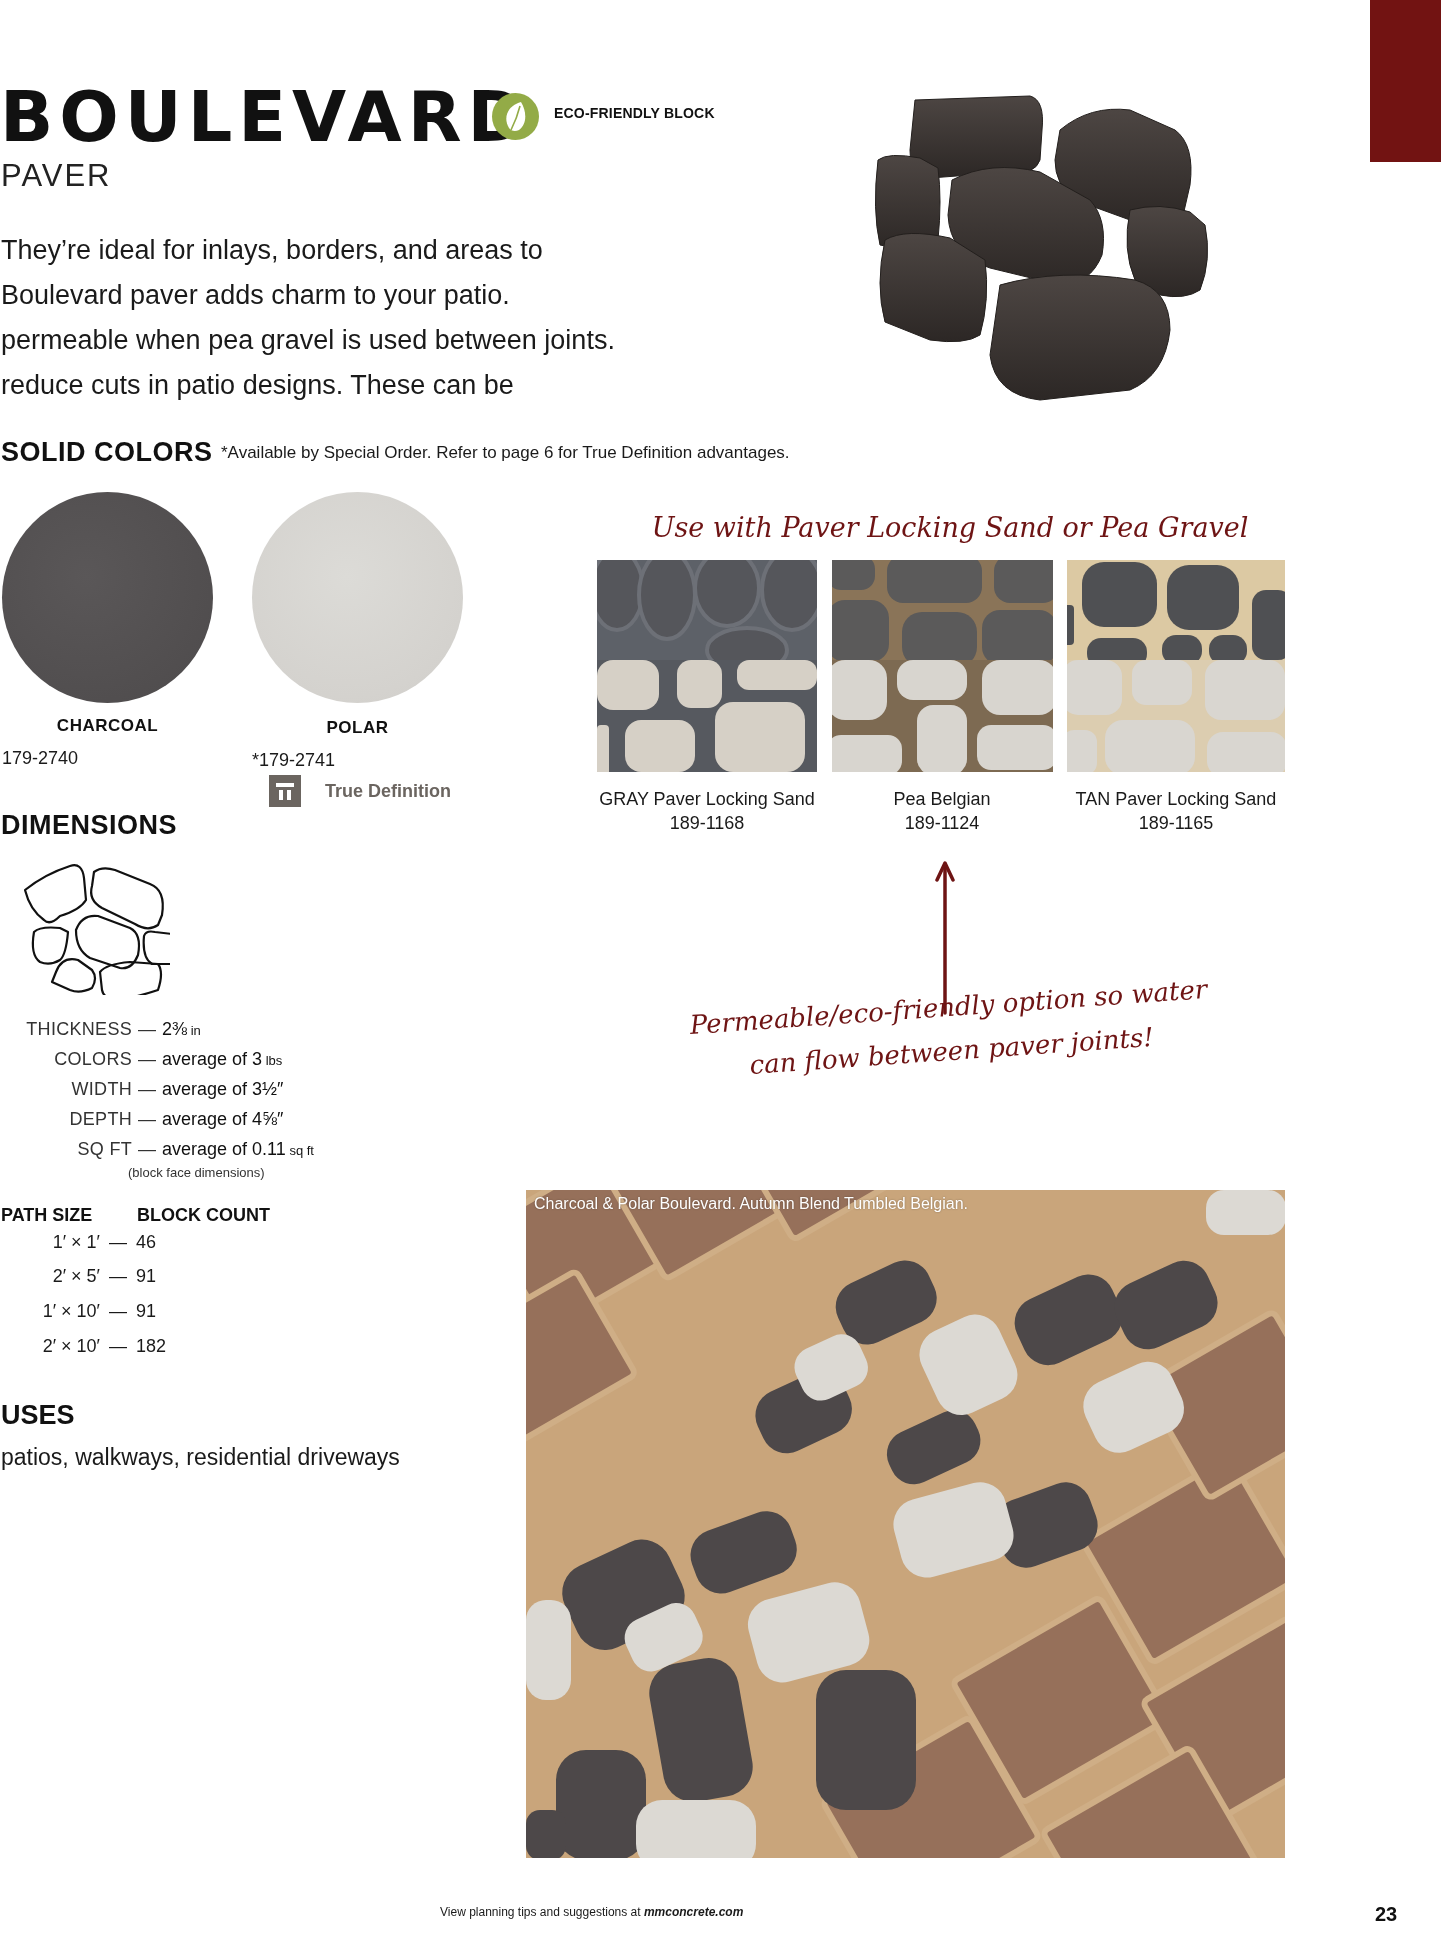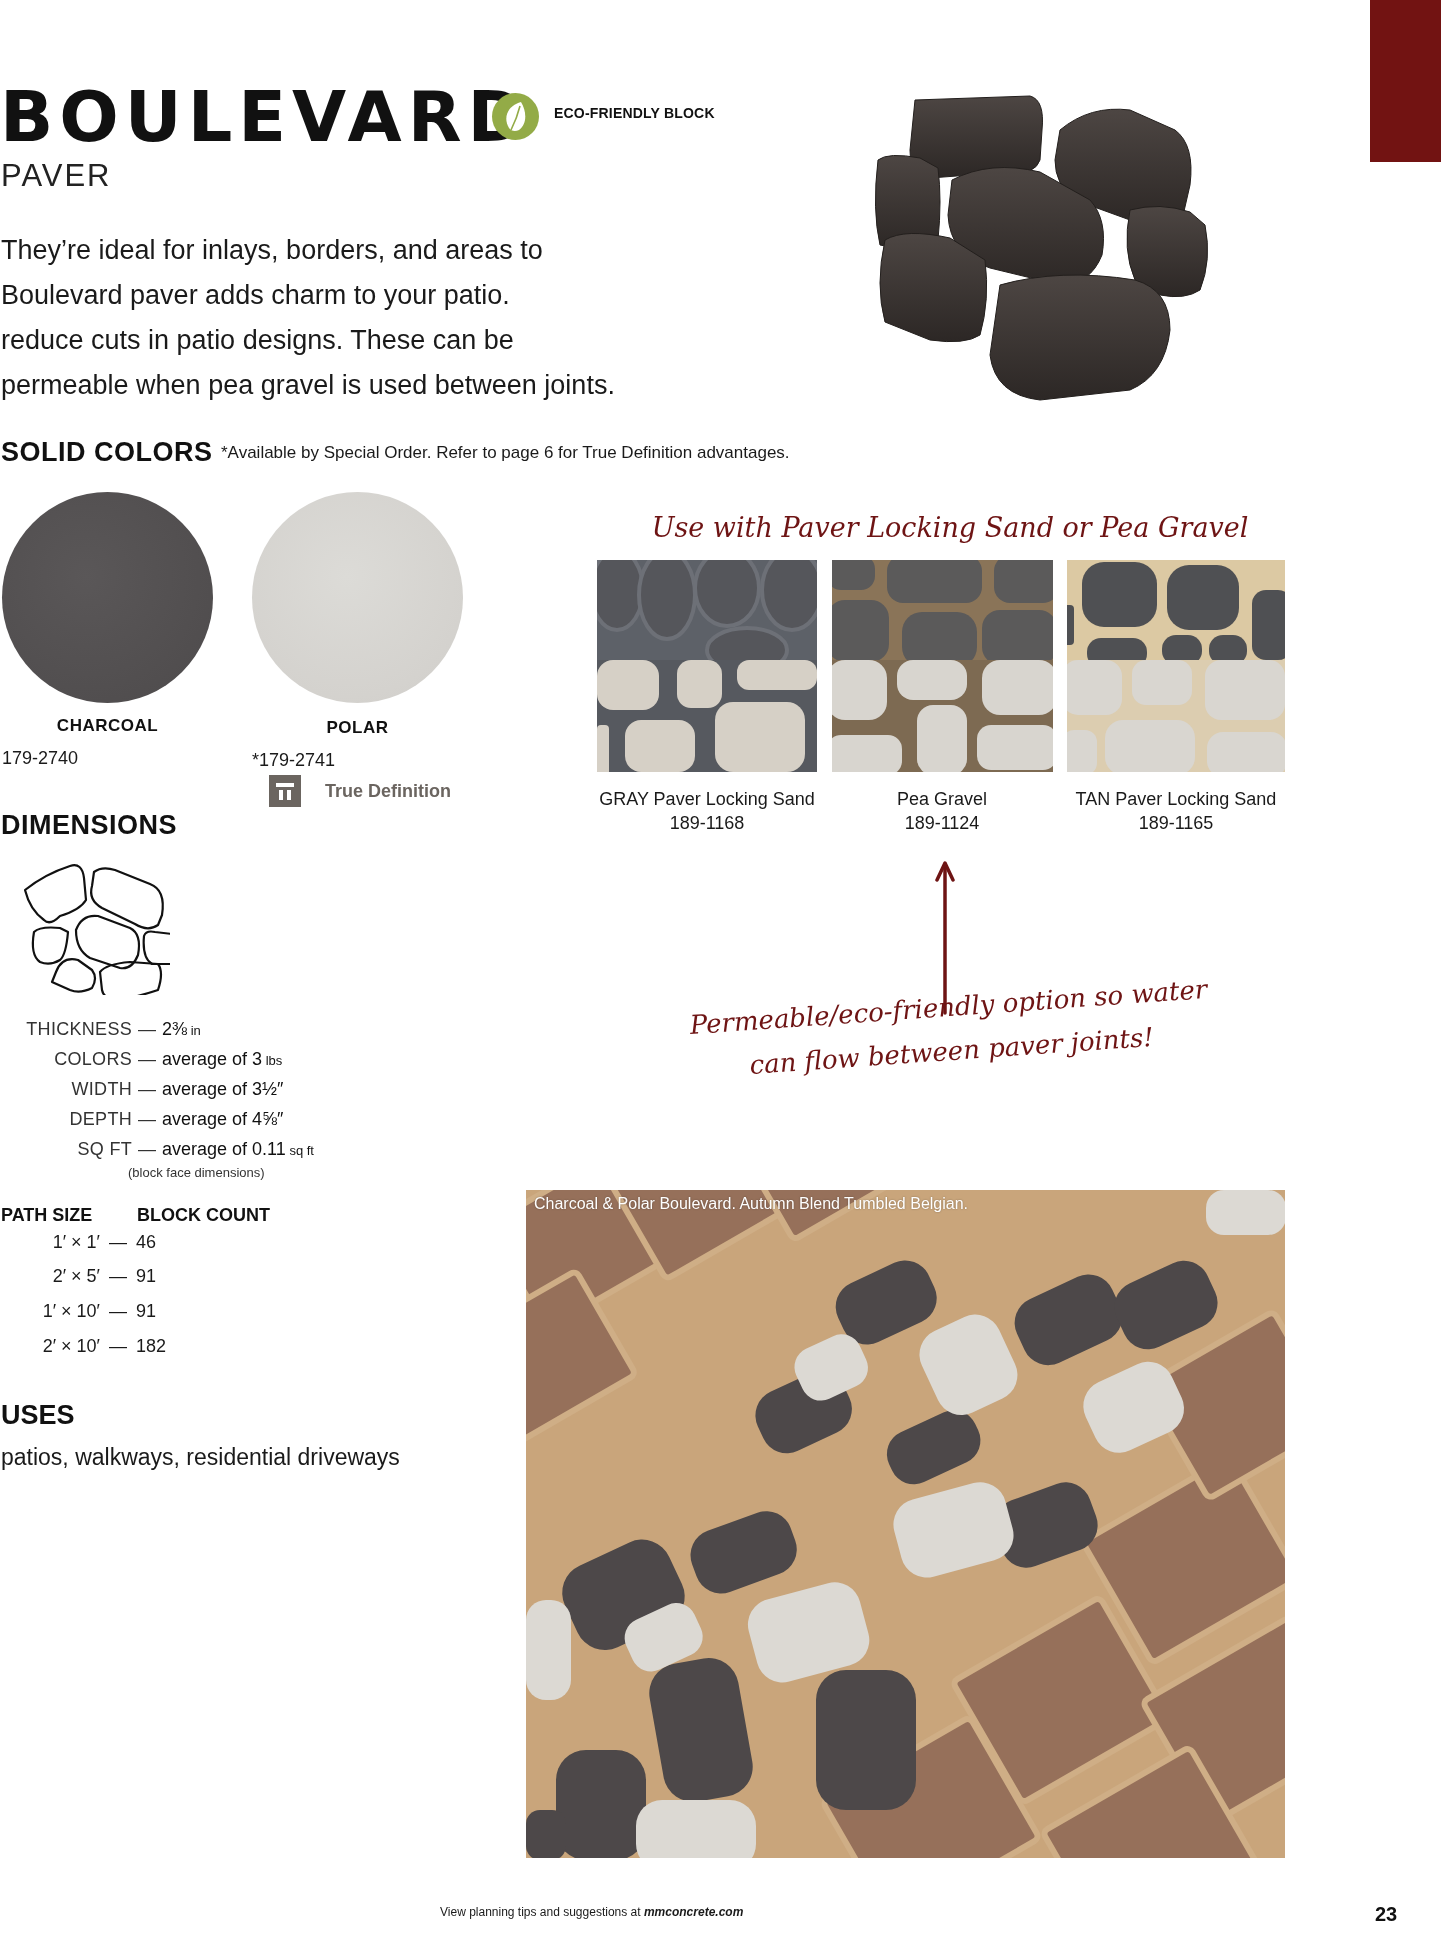--- a/index.html
+++ b/index.html
@@ -104,22 +104,22 @@
       <path d="M270 120 Q300 112 330 122 L345 135 Q352 170 340 200 Q325 210 300 205 L275 190 Q262 160 270 120 Z"></path>
       <path d="M25 150 Q45 138 90 148 L125 170 Q130 210 120 245 Q105 255 70 250 L25 232 Q15 195 25 150 Z"></path>
       <path d="M140 195 Q200 178 275 190 Q310 200 310 240 Q305 285 270 300 L180 310 Q135 305 130 265 Z"></path>
     </g>
   </svg>
 </div>
 
 <div class="abs intro">
   <div>They’re ideal for inlays, borders, and areas to</div>
   <div>Boulevard paver adds charm to your patio.</div>
+  <div>permeable when pea gravel is used between joints.</div>
   <div>reduce cuts in patio designs. These can be</div>
-  <div>permeable when pea gravel is used between joints.</div>
 </div>
 
 <div class="abs solid-heading">SOLID COLORS</div>
 <div class="abs solid-note">*Available by Special Order. Refer to page 6 for True Definition advantages.</div>
 
 <div class="abs swatch swatch-charcoal"></div>
 <div class="abs swatch swatch-polar"></div>
 
 <div class="abs swatch-name" style="left:2px; top:716px;">CHARCOAL</div>
 <div class="abs swatch-code" style="left:2px; top:748px;">179-2740</div>
@@ -276,21 +276,21 @@
         <rect x="140" y="72" width="80" height="45" rx="16"></rect>
     </g>
   </svg>
 </div>
 
 <div class="abs joint-caption" style="left:587px;">
   <div>GRAY Paver Locking Sand</div>
   <div>189-1168</div>
 </div>
 <div class="abs joint-caption" style="left:822px;">
-  <div>Pea Gravel</div>
+  <div>Pea Belgian</div>
   <div>189-1124</div>
 </div>
 <div class="abs joint-caption" style="left:1056px;">
   <div>TAN Paver Locking Sand</div>
   <div>189-1165</div>
 </div>
 
 <div class="abs arrow">
   <svg width="20" height="160" viewBox="0 0 20 160">
     <path d="M10 155 L10 6" stroke="#6e1414" stroke-width="3.5" stroke-linecap="round"></path>

